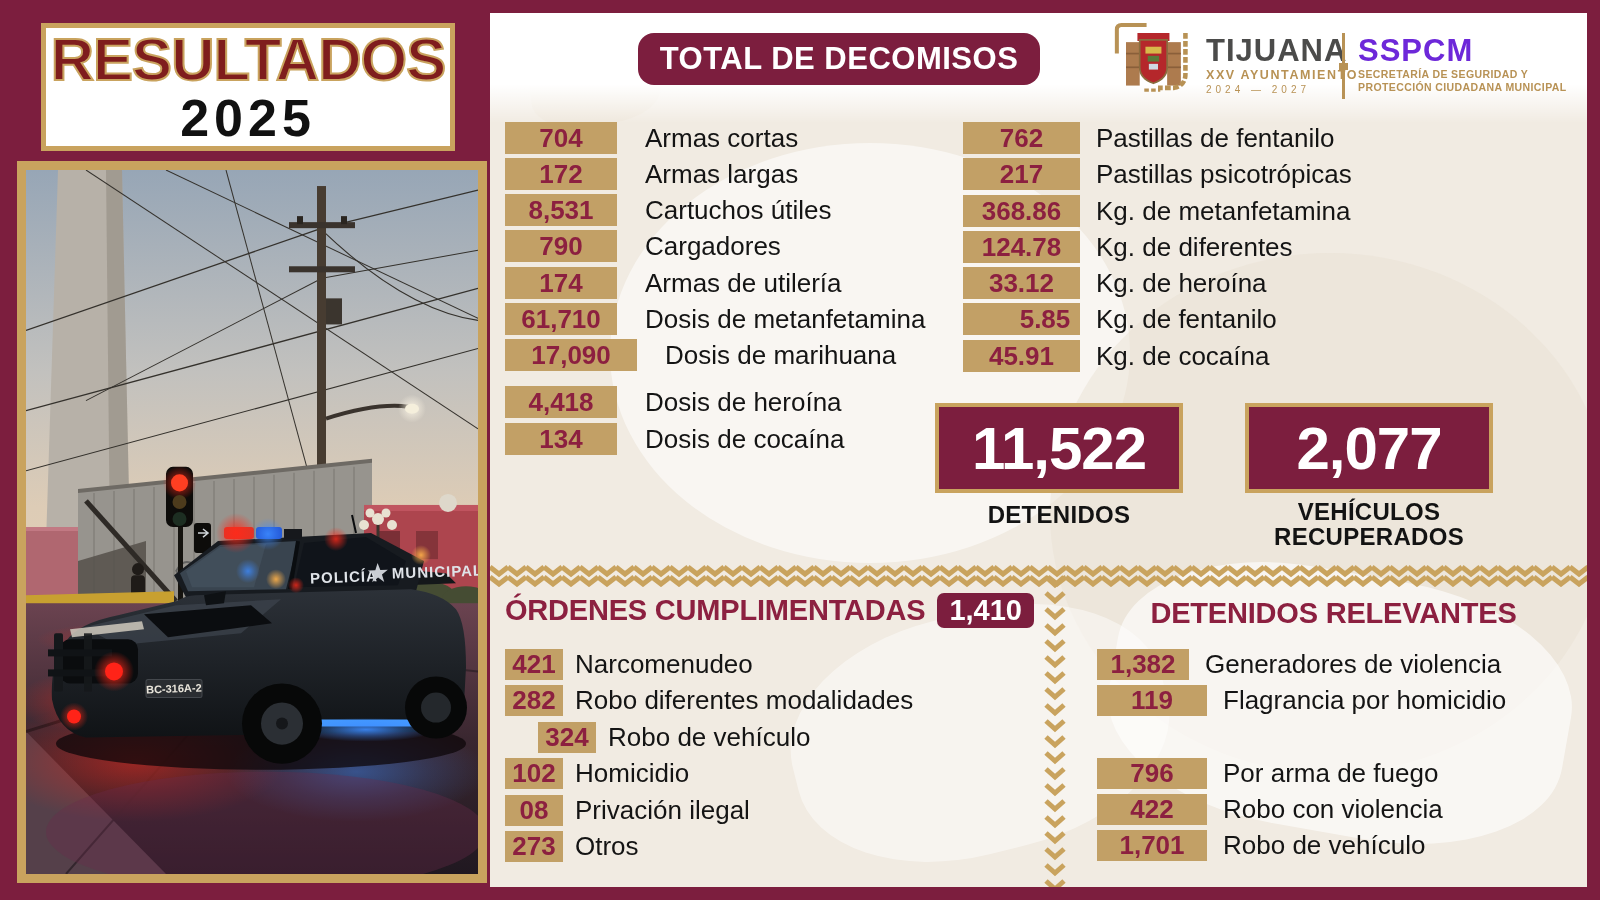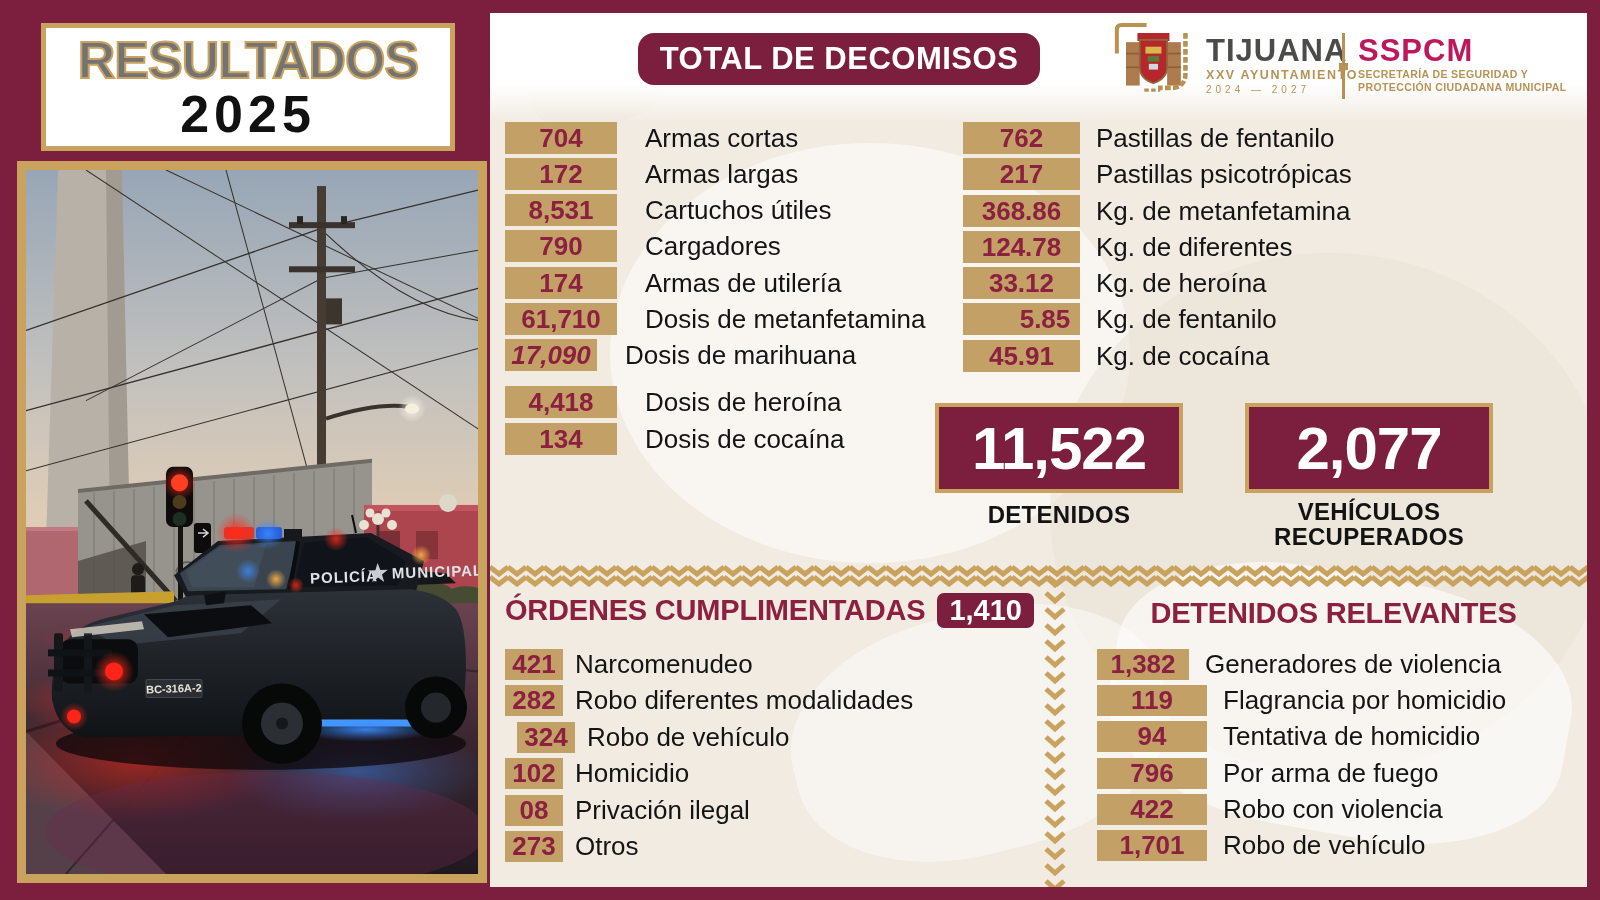--- a/index.html
+++ b/index.html
@@ -12,21 +12,21 @@
   .abs{position:absolute;}
 
   
   .left-panel{left:13px;top:13px;width:477px;height:874px;background:#7c1e3e;}
   .title-box{
     position:absolute;left:28px;top:10px;width:414px;height:128px;
     background:#ffffff;border:5px solid #c9a35e;box-sizing:border-box;
     display:flex;flex-direction:column;align-items:center;justify-content:center;
   }
   .title-line1{
-    font-size:52px;font-weight:900;color:#737373;line-height:1;
+    font-size:60px;font-weight:900;color:#7f1d1d;line-height:1;
     letter-spacing:-1px;-webkit-text-stroke:2px #c9a35e;
   }
   .title-line2{
     font-size:52px;font-weight:900;color:#111;line-height:1;letter-spacing:5px;margin-top:2px;
   }
   .photo-frame{
     position:absolute;left:4px;top:148px;width:470px;height:722px;
     border:9px solid #c9a35e;box-sizing:border-box;background:#241a20;overflow:hidden;
   }
   .photo-frame svg{display:block;width:100%;height:100%;}
@@ -43,21 +43,21 @@
   .header-pill span{color:#fff;font-size:31px;font-weight:800;letter-spacing:.5px;}
 
   .logo-block{left:620px;top:4px;width:470px;height:100px;z-index:3;}
   .logo-texts{position:absolute;left:96px;top:18px;}
   .logo-city{font-size:31px;font-weight:800;color:#4b4b4a;letter-spacing:1px;line-height:1;}
   .logo-council{font-size:12.5px;font-weight:700;color:#b89255;letter-spacing:1.6px;margin-top:2px;}
   .logo-years{font-size:10px;font-weight:400;color:#b89255;letter-spacing:4px;margin-top:2px;}
   .logo-divider{position:absolute;left:232px;top:16px;width:3px;height:66px;background:#b89255;}
   .logo-divider:after{content:"";position:absolute;left:-3px;top:30px;width:9px;height:7px;background:#b89255;}
   .agency-texts{position:absolute;left:248px;top:18px;}
-  .logo-agency{font-size:31px;font-weight:800;color:#be185d;letter-spacing:1px;line-height:1;}
+  .logo-agency{font-size:31px;font-weight:800;color:#6d28d9;letter-spacing:1px;line-height:1;}
   .agency-sub{font-size:10.5px;font-weight:700;color:#b89255;letter-spacing:.4px;margin-top:2px;line-height:1.25;}
 
   .stat-row{display:flex;align-items:center;height:32px;z-index:2;}
   .stat-badge{
     background:#c2a066;color:#8c2040;font-weight:800;font-size:26px;
     display:flex;align-items:center;justify-content:center;height:32px;box-sizing:border-box;
   }
   .stat-label{color:#141414;font-size:26px;font-weight:500;white-space:nowrap;}
 
   .big-box{
@@ -371,21 +371,21 @@
     </div>
   <div class="abs stat-row" style="left:15px;top:254px;">
       <div class="stat-badge" style="width:112px;">174</div>
       <div class="stat-label" style="margin-left:28px;">Armas de utilería</div>
     </div>
   <div class="abs stat-row" style="left:15px;top:290px;">
       <div class="stat-badge" style="width:112px;">61,710</div>
       <div class="stat-label" style="margin-left:28px;">Dosis de metanfetamina</div>
     </div>
   <div class="abs stat-row" style="left:15px;top:326px;">
-      <div class="stat-badge" style="width:92px;font-style:italic;">17,090</div>
+      <div class="stat-badge" style="width:132px;">17,090</div>
       <div class="stat-label" style="margin-left:28px;">Dosis de marihuana</div>
     </div>
   <div class="abs stat-row" style="left:15px;top:373px;">
       <div class="stat-badge" style="width:112px;">4,418</div>
       <div class="stat-label" style="margin-left:28px;">Dosis de heroína</div>
     </div>
   <div class="abs stat-row" style="left:15px;top:410px;">
       <div class="stat-badge" style="width:112px;">134</div>
       <div class="stat-label" style="margin-left:28px;">Dosis de cocaína</div>
     </div>
@@ -458,21 +458,21 @@
     <span class="total-badge">1,410</span>
   </div>
   <div class="abs stat-row" style="left:15px;top:635px;">
       <div class="stat-badge" style="width:58px;height:31px;">421</div>
       <div class="stat-label" style="margin-left:12px;">Narcomenudeo</div>
     </div>
   <div class="abs stat-row" style="left:15px;top:671px;">
       <div class="stat-badge" style="width:58px;height:31px;">282</div>
       <div class="stat-label" style="margin-left:12px;">Robo diferentes modalidades</div>
     </div>
-  <div class="abs stat-row" style="left:7px;top:708px;padding-left:20px;">
+  <div class="abs stat-row" style="left:28px;top:708px;padding-left:20px;">
       <div class="stat-badge" style="width:58px;height:31px;">324</div>
       <div class="stat-label" style="margin-left:12px;">Robo de vehículo</div>
     </div>
   <div class="abs stat-row" style="left:15px;top:744px;">
       <div class="stat-badge" style="width:58px;height:31px;">102</div>
       <div class="stat-label" style="margin-left:12px;">Homicidio</div>
     </div>
   <div class="abs stat-row" style="left:15px;top:781px;">
       <div class="stat-badge" style="width:58px;height:31px;">08</div>
       <div class="stat-label" style="margin-left:12px;">Privación ilegal</div>
@@ -484,24 +484,20 @@
 
   <div class="abs section-title" style="left:590px;top:584px;width:507px;text-align:center;">DETENIDOS RELEVANTES</div>
   <div class="abs stat-row" style="left:607px;top:635px;">
       <div class="stat-badge" style="width:92px;height:31px;">1,382</div>
       <div class="stat-label" style="margin-left:16px;">Generadores de violencia</div>
     </div>
   <div class="abs stat-row" style="left:607px;top:671px;">
       <div class="stat-badge" style="width:110px;height:31px;">119</div>
       <div class="stat-label" style="margin-left:16px;">Flagrancia por homicidio</div>
     </div>
-  <div class="abs stat-row" style="left:607px;top:707px;">
-      <div class="stat-badge" style="width:110px;height:31px;">94</div>
-      <div class="stat-label" style="margin-left:16px;">Tentativa de homicidio</div>
-    </div>
   <div class="abs stat-row" style="left:607px;top:744px;">
       <div class="stat-badge" style="width:110px;height:31px;">796</div>
       <div class="stat-label" style="margin-left:16px;">Por arma de fuego</div>
     </div>
   <div class="abs stat-row" style="left:607px;top:780px;">
       <div class="stat-badge" style="width:110px;height:31px;">422</div>
       <div class="stat-label" style="margin-left:16px;">Robo con violencia</div>
     </div>
   <div class="abs stat-row" style="left:607px;top:816px;">
       <div class="stat-badge" style="width:110px;height:31px;">1,701</div>

